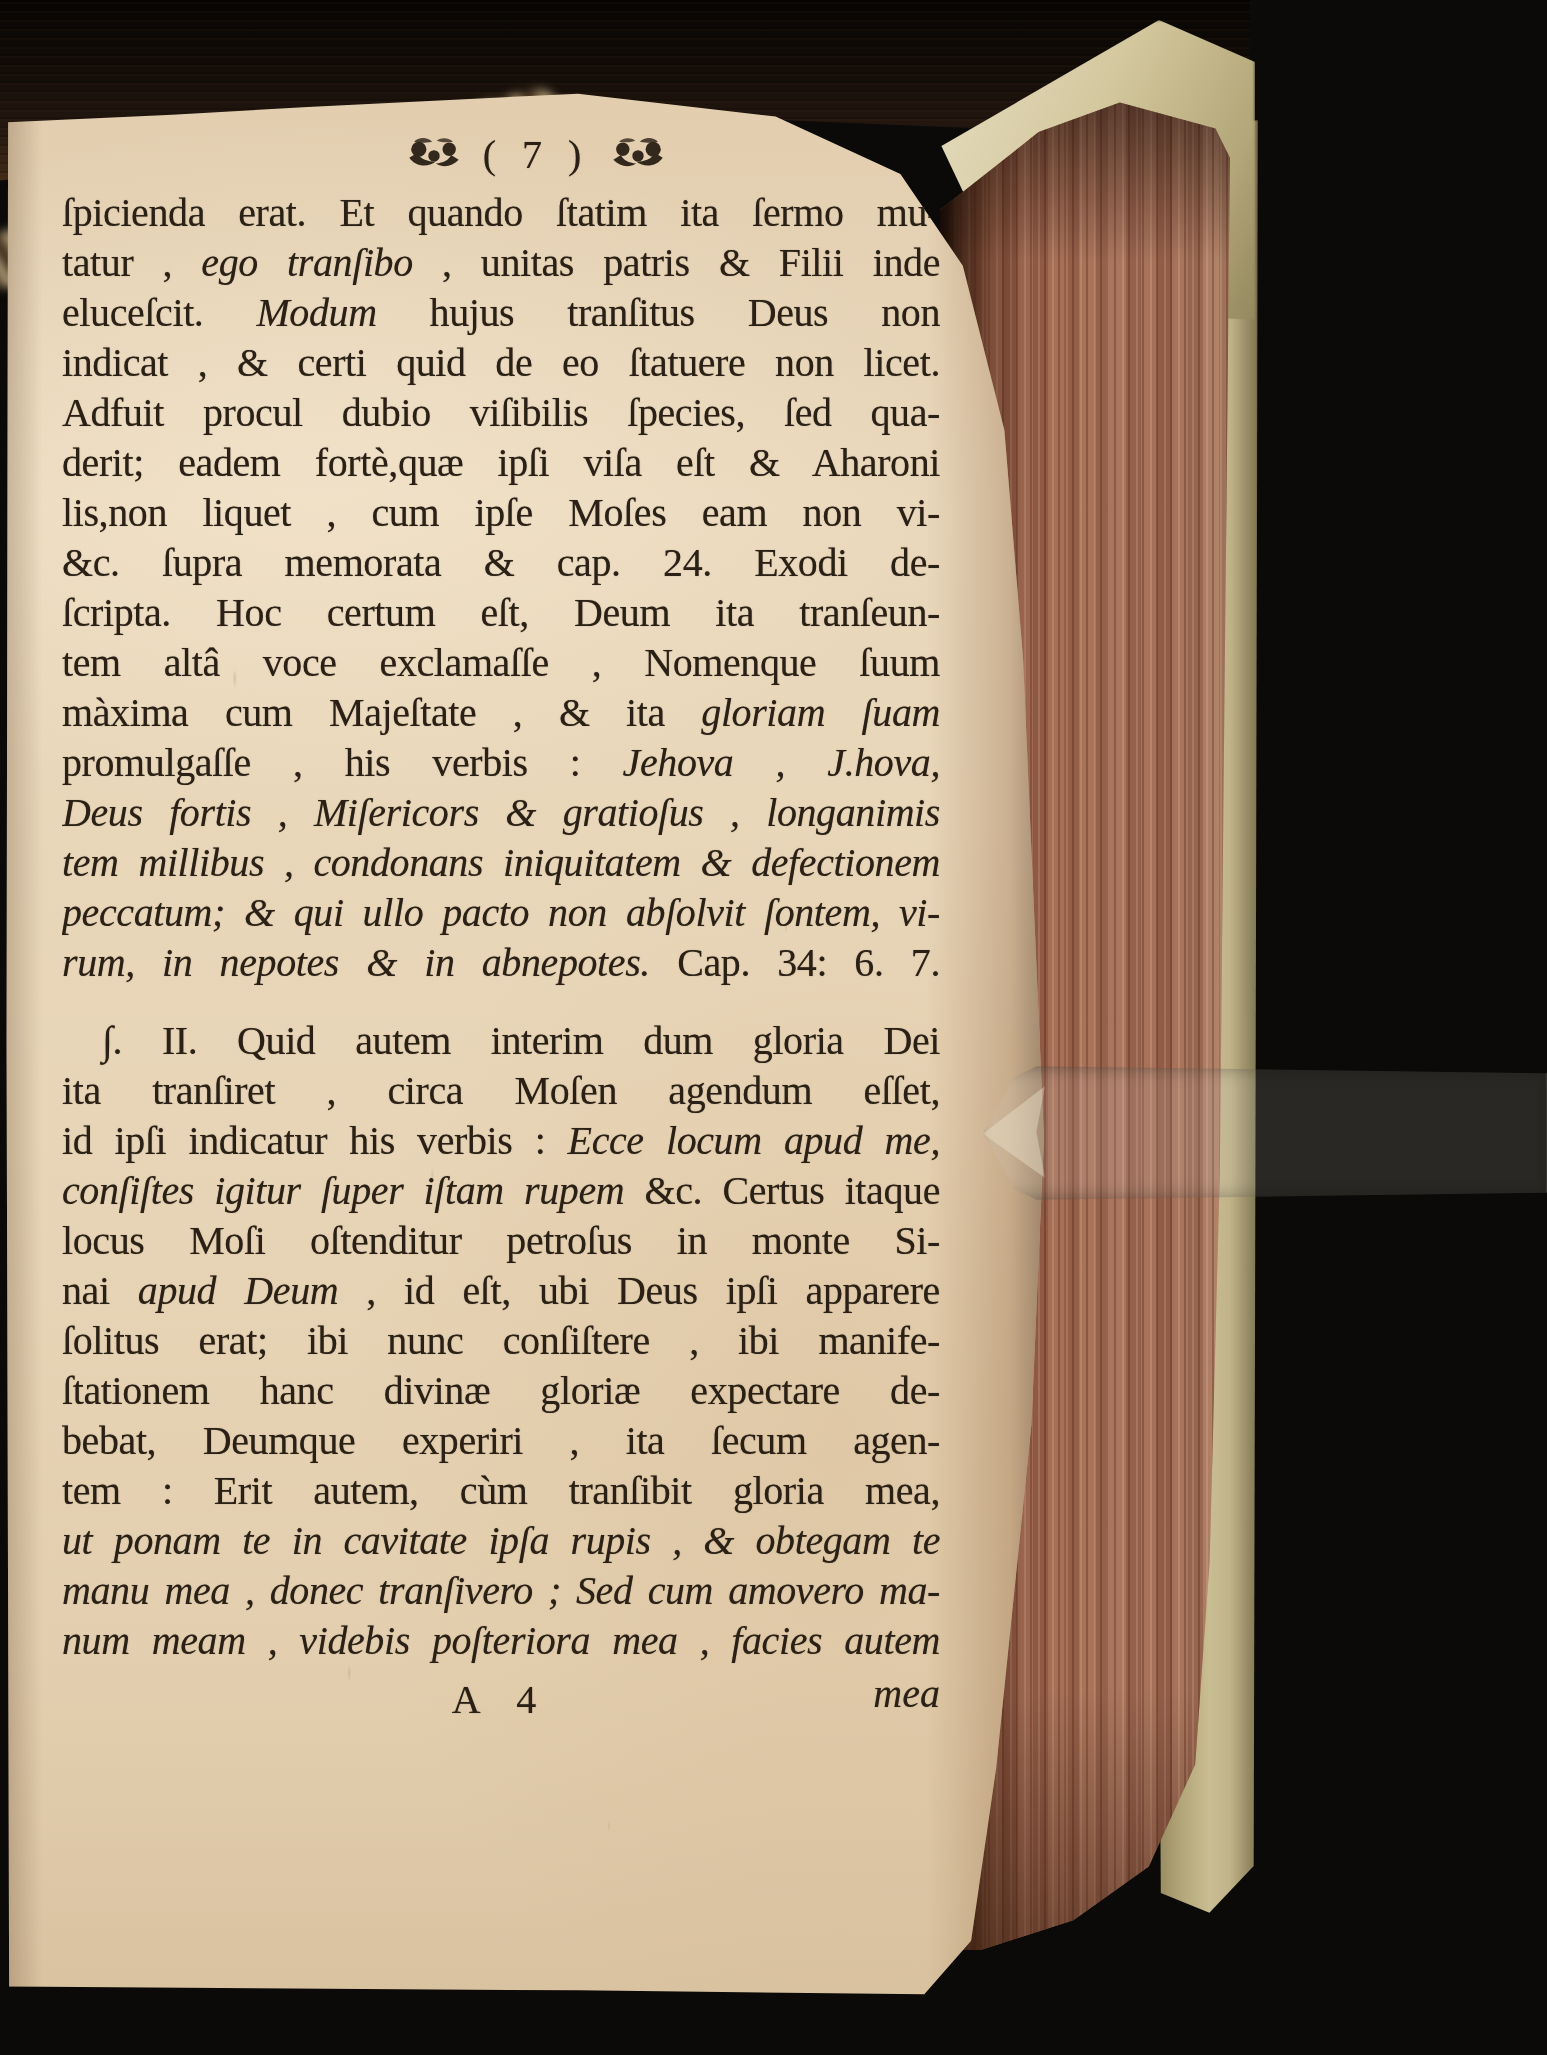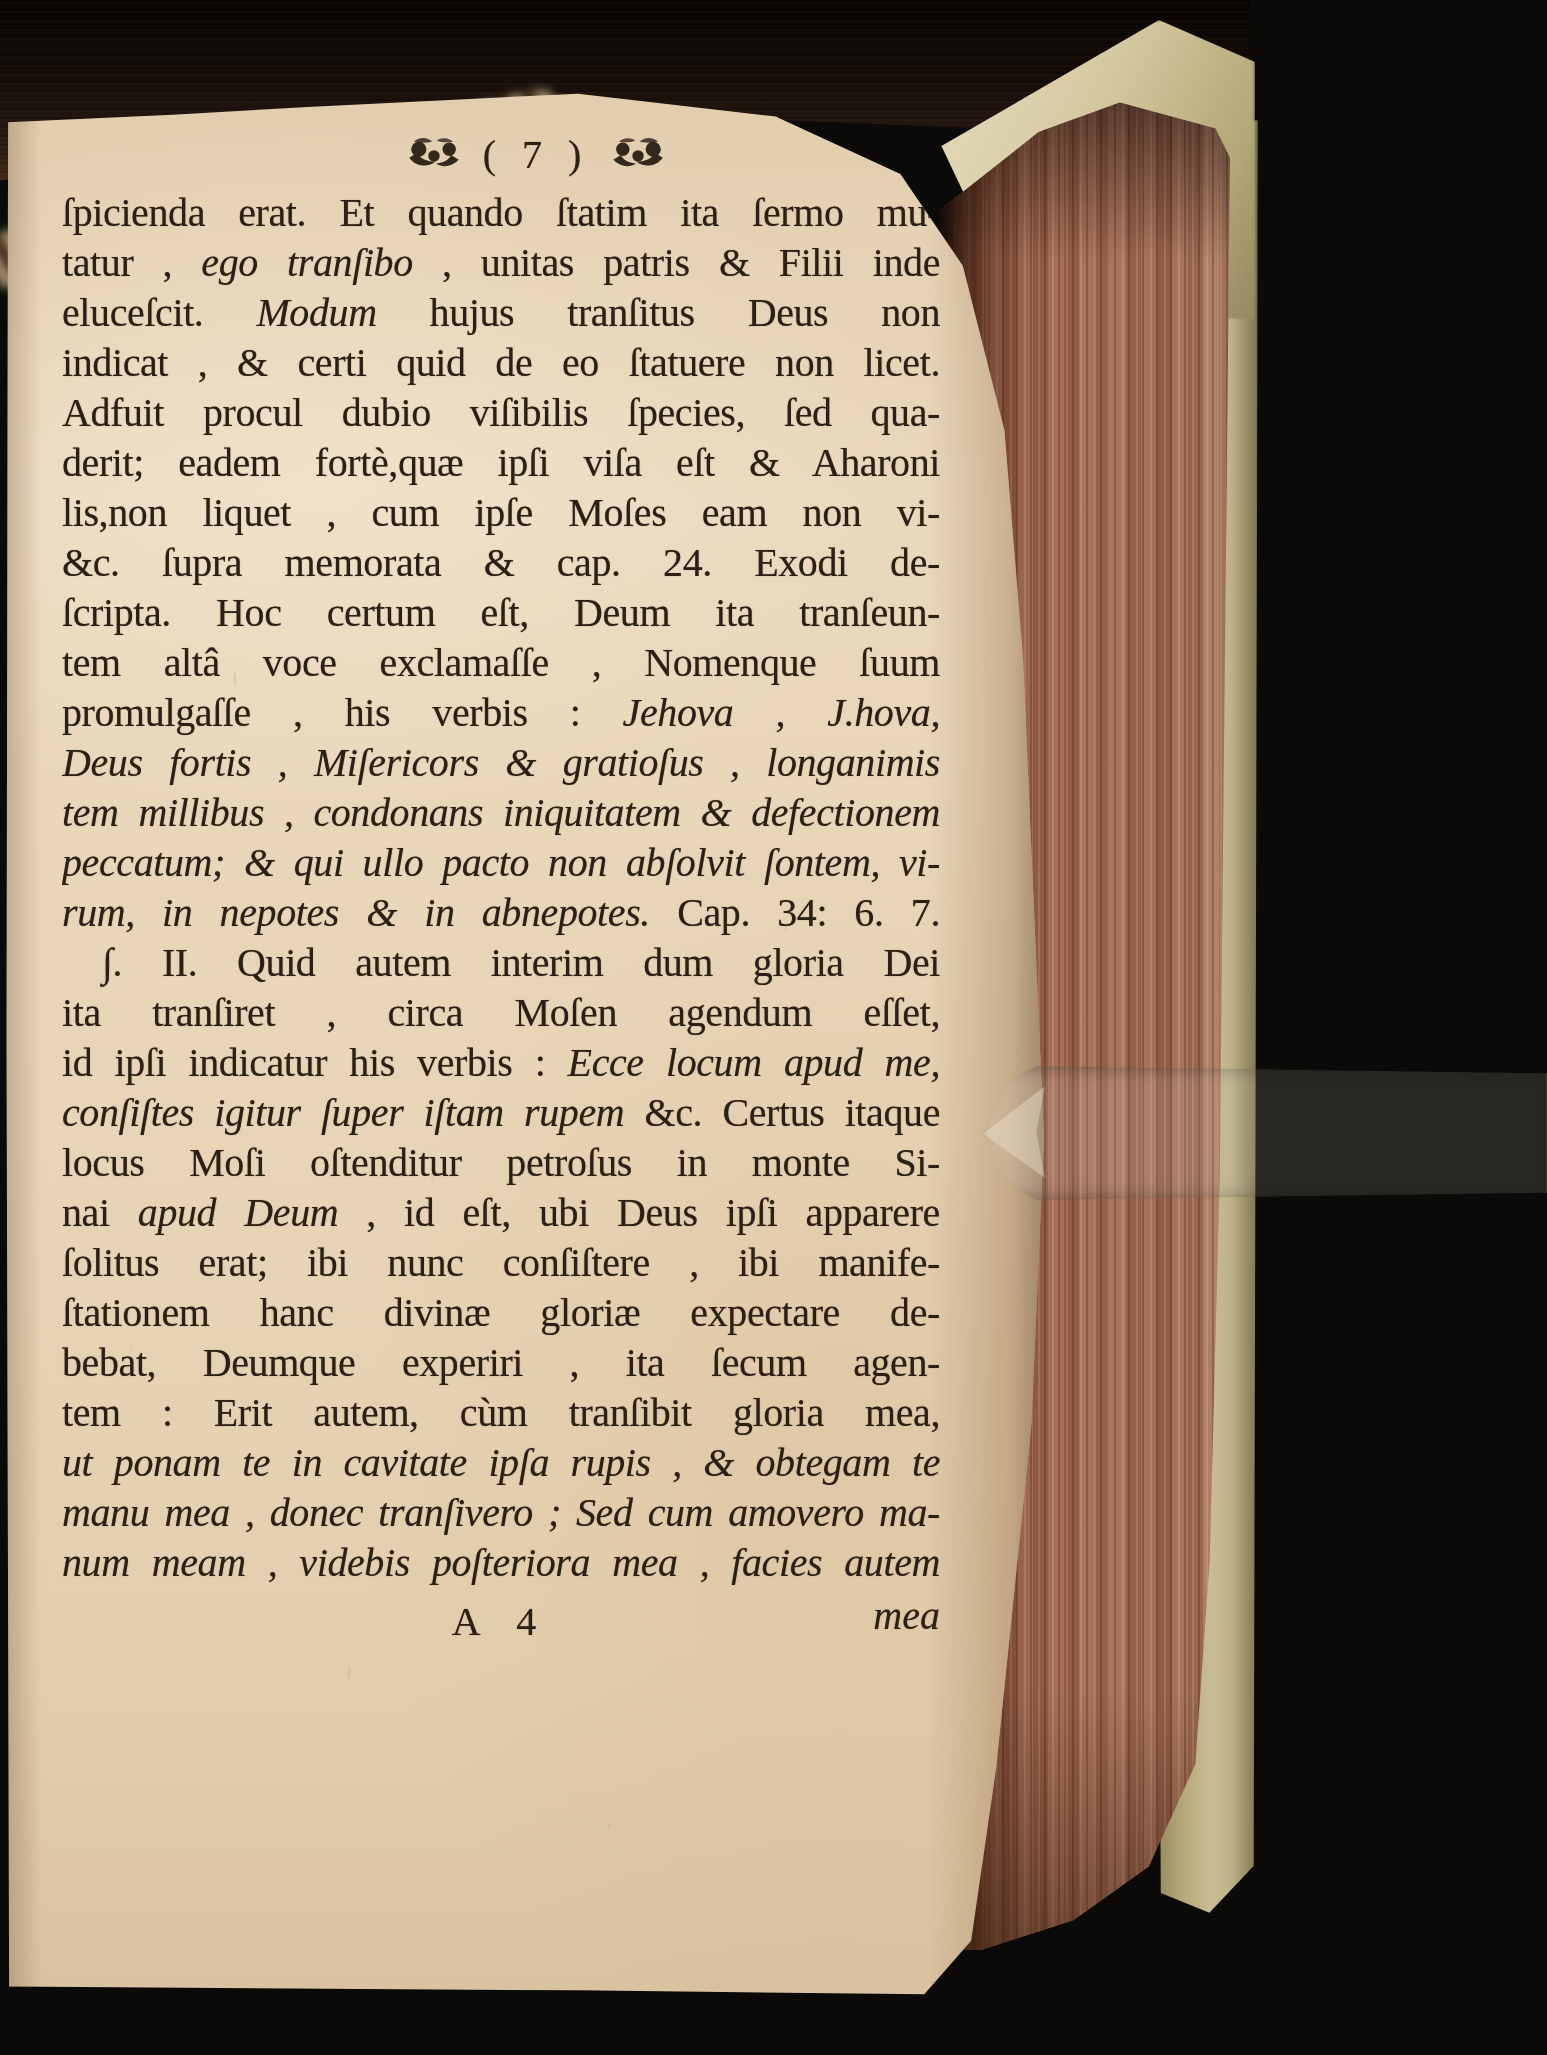--- a/index.html
+++ b/index.html
@@ -150,26 +150,27 @@
       <div class="tline"><span>ſpicienda erat. Et quando ſtatim ita ſermo mu-</span></div>
         <div class="tline"><span>tatur , </span><span class="it">ego tranſibo</span><span> , unitas patris &amp; Filii inde</span></div>
         <div class="tline"><span>eluceſcit.  </span><span class="it">Modum</span><span> hujus tranſitus Deus non</span></div>
         <div class="tline"><span>indicat ,  &amp; certi quid de eo ſtatuere non licet.</span></div>
         <div class="tline"><span>Adfuit procul dubio viſibilis ſpecies, ſed qua-</span></div>
         <div class="tline"><span>derit; eadem fortè,quæ ipſi viſa eſt &amp; Aharoni</span></div>
         <div class="tline"><span>lis,non liquet ,  cum ipſe Moſes eam non vi-</span></div>
         <div class="tline"><span>&amp;c. ſupra memorata &amp; cap. 24. Exodi de-</span></div>
         <div class="tline"><span>ſcripta.  Hoc certum eſt, Deum ita tranſeun-</span></div>
         <div class="tline"><span>tem altâ voce exclamaſſe , Nomenque ſuum</span></div>
+        <div class="tline"><span>màxima cum Majeſtate , &amp; ita </span><span class="it">gloriam ſuam</span></div>
         <div class="tline"><span>promulgaſſe , his verbis :  </span><span class="it">Jehova , J.hova,</span></div>
         <div class="tline"><span class="it">Deus fortis ,  Miſericors &amp; gratioſus ,  longanimis</span></div>
         <div class="tline"><span class="it">tem millibus ,  condonans iniquitatem &amp; defectionem</span></div>
         <div class="tline"><span class="it">peccatum; &amp; qui ullo pacto non abſolvit ſontem, vi-</span></div>
         <div class="tline"><span class="it">rum, in nepotes &amp; in abnepotes.</span><span> Cap. 34: 6. 7.</span></div>
-        <div class="tline" style="text-indent: 40px;"><span>∫. II.  Quid autem interim dum gloria Dei</span></div>
+        <div class="tline" style="text-indent: 40px; margin-top: 28px;"><span>∫. II.  Quid autem interim dum gloria Dei</span></div>
         <div class="tline"><span>ita tranſiret ,  circa Moſen agendum eſſet,</span></div>
         <div class="tline"><span>id ipſi indicatur his verbis :  </span><span class="it">Ecce locum apud me,</span></div>
         <div class="tline"><span class="it">conſiſtes igitur ſuper iſtam rupem</span><span> &amp;c.  Certus itaque</span></div>
         <div class="tline"><span>locus Moſi oſtenditur petroſus in monte Si-</span></div>
         <div class="tline"><span>nai </span><span class="it">apud Deum</span><span> , id eſt,  ubi Deus ipſi apparere</span></div>
         <div class="tline"><span>ſolitus erat;  ibi nunc conſiſtere ,  ibi manife-</span></div>
         <div class="tline"><span>ſtationem hanc divinæ gloriæ expectare de-</span></div>
         <div class="tline"><span>bebat, Deumque experiri ,  ita ſecum agen-</span></div>
         <div class="tline"><span>tem :  Erit autem, cùm tranſibit gloria mea,</span></div>
         <div class="tline"><span class="it">ut ponam te in cavitate ipſa rupis ,  &amp; obtegam te</span></div>

